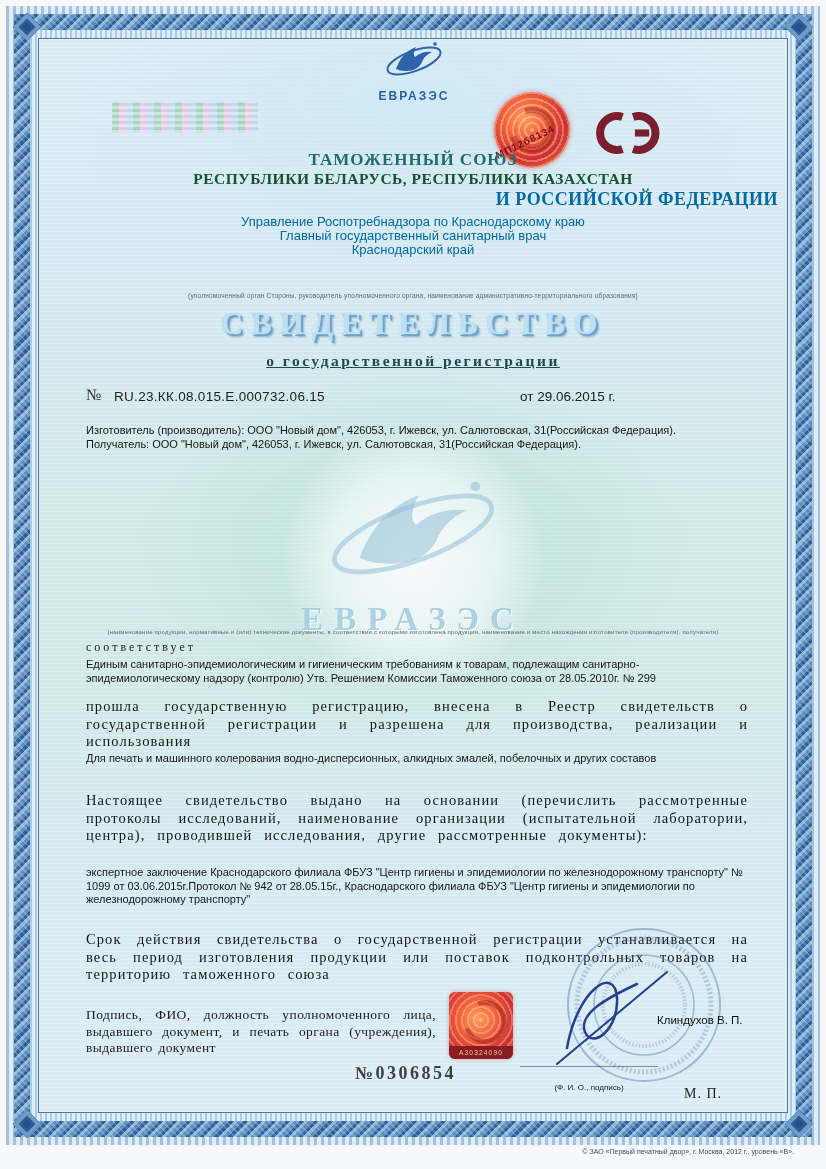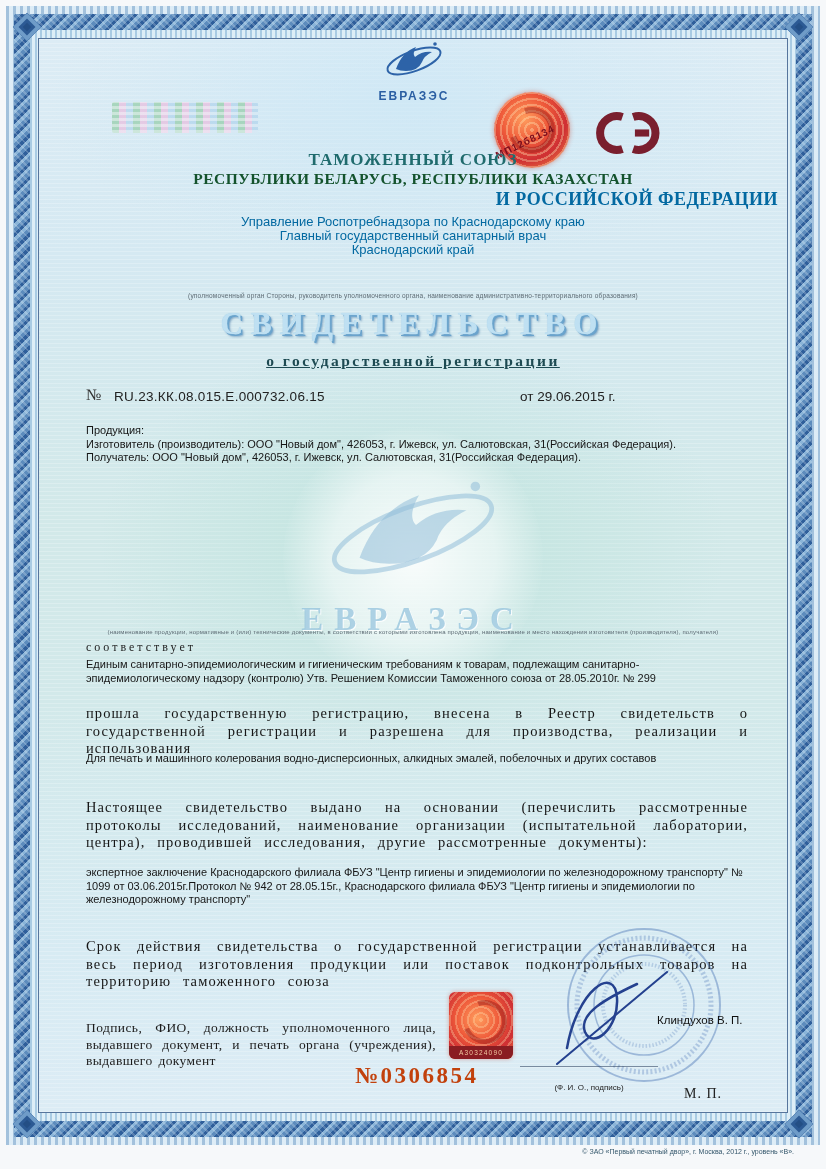--- a/index.html
+++ b/index.html
@@ -75,42 +75,42 @@
   .fill{font-family:"Liberation Sans",sans-serif;font-size:11px;line-height:13.5px;color:#161616;}
   .product{position:absolute;left:86px;top:424px;width:660px;}
   .caption2{top:629px;font-size:6px;}
   .sootv{position:absolute;left:86px;top:640px;font-size:12px;letter-spacing:3px;color:#222;}
   .compliance{position:absolute;left:86px;top:658px;width:660px;}
   .usage{position:absolute;left:86px;top:752px;width:660px;}
   .details{position:absolute;left:86px;top:866px;width:660px;}
 
   
   .para{position:absolute;left:86px;width:662px;font-size:14.5px;line-height:17.5px;color:#161616;
-    letter-spacing:1.1px;word-spacing:7px;text-align:justify;margin-top:7px;}
+    letter-spacing:1.1px;word-spacing:7px;text-align:justify;}
   .para1{top:698px}.para2{top:792px}.validity{top:931px}
 
   
   .sig-label{position:absolute;left:86px;top:1007px;width:350px;font-size:13.5px;line-height:16.5px;
-    color:#1c1c1c;letter-spacing:.4px;word-spacing:2px;text-align:justify;margin-top:13px;}
+    color:#1c1c1c;letter-spacing:.4px;word-spacing:2px;text-align:justify;}
   .stamp2{position:absolute;left:449px;top:992px;width:64px;height:67px;border-radius:6px;overflow:hidden;
     background:
       repeating-radial-gradient(circle at 50% 42%, rgba(255,232,185,.3) 0 2px, rgba(255,255,255,0) 2px 6px),
       radial-gradient(circle at 45% 40%, #ff9d5e 0%, #ef5a3a 40%, #cf2f33 70%, #e8703f 100%);
     box-shadow:0 0 4px rgba(200,60,40,.4);}
   .stamp2::before{content:"";position:absolute;left:14px;top:8px;width:34px;height:34px;
     border:5px solid rgba(140,22,22,.42);border-radius:50%;border-left-color:transparent;transform:rotate(25deg);}
   .stamp2-band{position:absolute;left:0;right:0;bottom:0;height:13px;background:#8a1d22;
     font-family:"Liberation Sans",sans-serif;font-size:6.5px;color:#f3c9a0;letter-spacing:1.2px;
     text-align:center;line-height:13px;}
   .seal{position:absolute;left:563px;top:924px;}
   .signature{position:absolute;left:545px;top:952px;}
   .signer{position:absolute;left:657px;top:1014px;font-family:"Liberation Sans",sans-serif;font-size:11.5px;color:#111;}
   .fio-caption{position:absolute;left:520px;top:1066px;width:138px;border-top:1px solid rgba(40,60,90,.55);
     padding-top:16px;text-align:center;font-family:"Liberation Sans",sans-serif;font-size:8px;color:#222;}
-  .serial{position:absolute;left:355px;top:1063px;font-weight:bold;font-size:23px;color:#c2410c;letter-spacing:2.5px;}
+  .serial{position:absolute;left:355px;top:1063px;font-weight:bold;font-size:18px;color:#404040;letter-spacing:2.5px;}
   .mp{position:absolute;left:684px;top:1086px;font-size:14px;color:#222;letter-spacing:1px;}
   .copyright{position:absolute;right:32px;top:1148px;font-family:"Liberation Sans",sans-serif;
     font-size:7px;color:#33566b;}
 </style>
 </head>
 <body>
 
 <div class="page">
 
   <div class="bd1"></div>
@@ -161,21 +161,20 @@
   <div class="ctr cap caption1">(уполномоченный орган Стороны, руководитель уполномоченного органа, наименование административно-территориального образования)</div>
 
   <div class="ctr title">СВИДЕТЕЛЬСТВО</div>
   <div class="ctr subtitle">о государственной регистрации</div>
 
   <div class="regnum-label">№</div>
   <div class="regnum">RU.23.КК.08.015.Е.000732.06.15</div>
   <div class="regdate">от 29.06.2015 г.</div>
 
   <div class="product fill">
-    <div>Продукция:</div>
     <div>Изготовитель (производитель): ООО "Новый дом", 426053, г. Ижевск, ул. Салютовская, 31(Российская Федерация).</div>
     <div>Получатель: ООО "Новый дом", 426053, г. Ижевск, ул. Салютовская, 31(Российская Федерация).</div>
   </div>
   <div class="ctr cap caption2">(наименование продукции, нормативные и (или) технические документы, в соответствии с которыми изготовлена продукция, наименование и место нахождения изготовителя (производителя), получателя)</div>
 
   <div class="sootv">соответствует</div>
   <div class="compliance fill">Единым санитарно-эпидемиологическим и гигиеническим требованиям к товарам, подлежащим санитарно-эпидемиологическому надзору (контролю) Утв. Решением Комиссии Таможенного союза от 28.05.2010г. № 299</div>
 
   <div class="para para1">прошла государственную регистрацию, внесена в Реестр свидетельств о государственной регистрации и разрешена для производства, реализации и использования</div>
   <div class="usage fill">Для печать и машинного колерования водно-дисперсионных, алкидных эмалей, побелочных и других составов</div>

